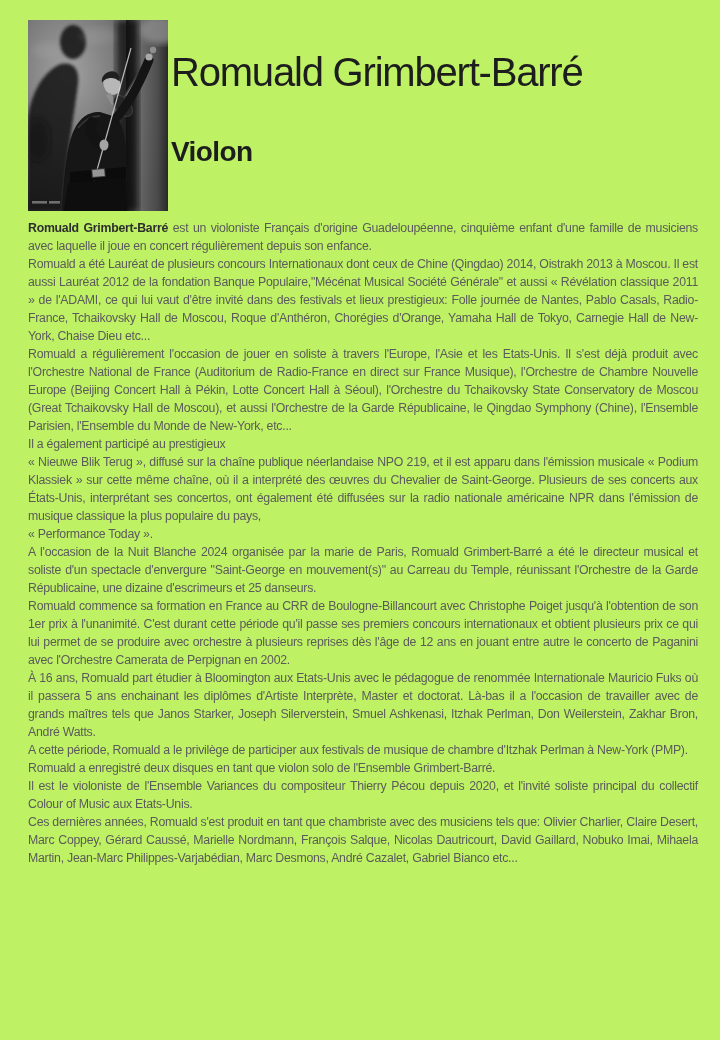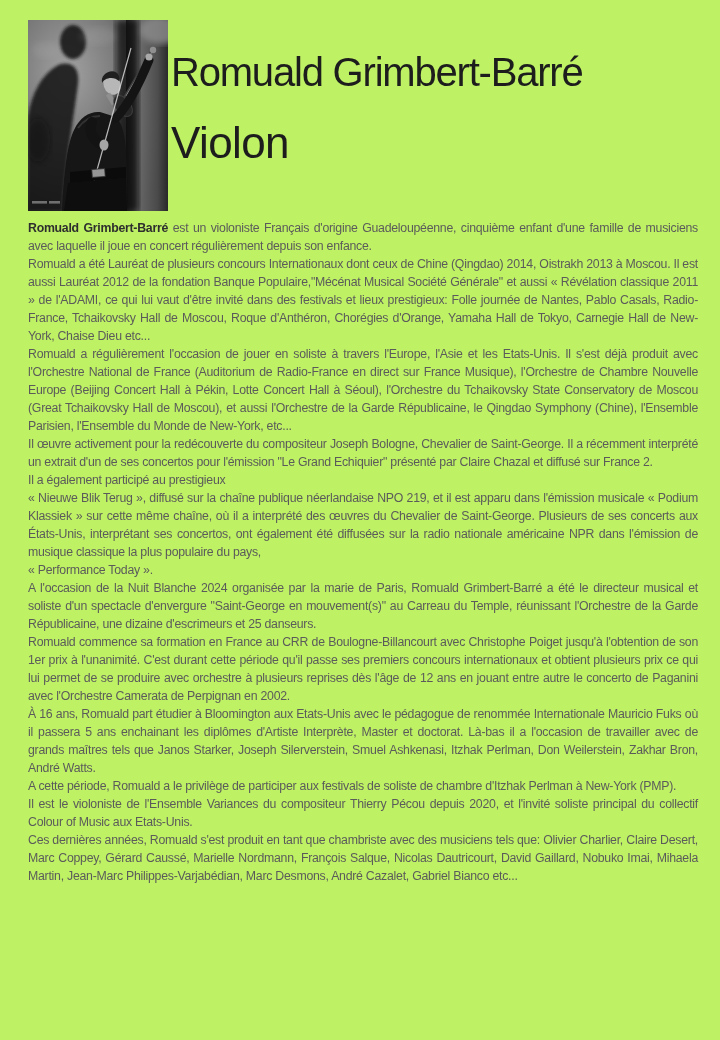--- a/index.html
+++ b/index.html
@@ -2,21 +2,21 @@
 <html><head>
 <meta charset="utf-8">
 <style>
   html,body{margin:0;padding:0;background:#ffffff;}
   .page{position:relative;width:720px;height:1040px;background:#bef264;overflow:hidden;
         font-family:"Liberation Sans",sans-serif;}
   .photo-wrap{position:absolute;left:28px;top:20px;width:140px;height:191px;}
   .photo-wrap svg{display:block;width:100%;height:100%;}
   .page-title{position:absolute;left:171px;top:50px;margin:0;font-size:40px;font-weight:400;
         color:#1d1d1d;letter-spacing:-1.2px;white-space:nowrap;line-height:1.1;}
-  .page-subtitle{position:absolute;left:171px;top:119px;margin:0;font-size:44px;font-weight:400;
+  .page-subtitle{position:absolute;left:171px;top:137px;margin:0;font-size:28px;font-weight:700;
         color:#1d1d1d;letter-spacing:-0.6px;white-space:nowrap;line-height:1.1;}
   .body-text{position:absolute;left:28px;right:22px;top:219px;color:#5b5b5b;
         font-size:12.3px;line-height:18px;letter-spacing:-0.25px;text-align:justify;}
   .para{margin:0;}
   .gap{}
   .person-bold{font-weight:700;color:#2e2e2e;}
 </style>
 </head>
 <body>
 
@@ -91,25 +91,25 @@
   </div>
 
   <h1 class="page-title">Romuald Grimbert-Barré</h1>
   <h2 class="page-subtitle">Violon</h2>
 
   <div class="body-text">
     <p class="para"><strong class="person-bold">Romuald Grimbert-Barré</strong><span> est un violoniste Français d'origine Guadeloupéenne, cinquième enfant d'une famille de musiciens avec laquelle il joue en concert régulièrement depuis son enfance.</span></p>
 
     <p class="para gap">Romuald a été Lauréat de plusieurs concours Internationaux dont ceux de Chine (Qingdao) 2014, Oistrakh 2013 à Moscou. Il est aussi Lauréat 2012 de la fondation Banque Populaire,"Mécénat Musical Société Générale" et aussi « Révélation classique 2011 » de l'ADAMI, ce qui lui vaut d'être invité dans des festivals et lieux prestigieux: Folle journée de Nantes, Pablo Casals, Radio-France, Tchaikovsky Hall de Moscou, Roque d'Anthéron, Chorégies d'Orange, Yamaha Hall de Tokyo, Carnegie Hall de New-York, Chaise Dieu etc...</p>
     <p class="para gap">Romuald a régulièrement l'occasion de jouer en soliste à travers l'Europe, l'Asie et les Etats-Unis. Il s'est déjà produit avec l'Orchestre National de France (Auditorium de Radio-France en direct sur France Musique), l'Orchestre de Chambre Nouvelle Europe (Beijing Concert Hall à Pékin, Lotte Concert Hall à Séoul), l'Orchestre du Tchaikovsky State Conservatory de Moscou (Great Tchaikovsky Hall de Moscou), et aussi l'Orchestre de la Garde Républicaine, le Qingdao Symphony (Chine), l'Ensemble Parisien, l'Ensemble du Monde de New-York, etc...</p>
-    <p class="para gap">Il œuvre activement pour la redécouverte du compositeur Joseph Bologne, Chevalier de Saint-George. Il a récemment interprété un extrait d'un de ses concertos pour l'émission "Le Grand Echiquier" présenté par Claire Chazal et diffusé sur France 2.</p>
     <p class="para">Il a également participé au prestigieux</p>
     <p class="para">« Nieuwe Blik Terug », diffusé sur la chaîne publique néerlandaise NPO 219, et il est apparu dans l'émission musicale « Podium Klassiek » sur cette même chaîne, où il a interprété des œuvres du Chevalier de Saint-George. Plusieurs de ses concerts aux États-Unis, interprétant ses concertos, ont également été diffusées sur la radio nationale américaine NPR dans l'émission de musique classique la plus populaire du pays,</p>
     <p class="para">« Performance Today ».</p>
     <p class="para">A l'occasion de la Nuit Blanche 2024 organisée par la marie de Paris, Romuald Grimbert-Barré a été le directeur musical et soliste d'un spectacle d'envergure "Saint-George en mouvement(s)" au Carreau du Temple, réunissant l'Orchestre de la Garde Républicaine, une dizaine d'escrimeurs et 25 danseurs.</p>
     <p class="para gap">Romuald commence sa formation en France au CRR de Boulogne-Billancourt avec Christophe Poiget jusqu'à l'obtention de son 1er prix à l'unanimité. C'est durant cette période qu'il passe ses premiers concours internationaux et obtient plusieurs prix ce qui lui permet de se produire avec orchestre à plusieurs reprises dès l'âge de 12 ans en jouant entre autre le concerto de Paganini avec l'Orchestre Camerata de Perpignan en 2002.</p>
     <p class="para gap">À 16 ans, Romuald part étudier à Bloomington aux Etats-Unis avec le pédagogue de renommée Internationale Mauricio Fuks où il passera 5 ans enchainant les diplômes d'Artiste Interprète, Master et doctorat. Là-bas il a l'occasion de travailler avec de grands maîtres tels que Janos Starker, Joseph Silerverstein, Smuel Ashkenasi, Itzhak Perlman, Don Weilerstein, Zakhar Bron, André Watts.</p>
-    <p class="para gap">A cette période, Romuald a le privilège de participer aux festivals de soliste de chambre d'Itzhak Perlman à New-York (PMP).</p>
+    <p class="para gap">A cette période, Romuald a le privilège de participer aux festivals de musique de chambre d'Itzhak Perlman à New-York (PMP).</p>
+    <p class="para gap">Romuald a enregistré deux disques en tant que violon solo de l'Ensemble Grimbert-Barré.</p>
     <p class="para">Il est le violoniste de l'Ensemble Variances du compositeur Thierry Pécou depuis 2020, et l'invité soliste principal du collectif Colour of Music aux Etats-Unis.</p>
     <p class="para gap">Ces dernières années, Romuald s'est produit en tant que chambriste avec des musiciens tels que: Olivier Charlier, Claire Desert, Marc Coppey, Gérard Caussé, Marielle Nordmann, François Salque, Nicolas Dautricourt, David Gaillard, Nobuko Imai, Mihaela Martin, Jean-Marc Philippes-Varjabédian, Marc Desmons, André Cazalet, Gabriel Bianco etc...</p>
   </div>
 
 </div>
 
 </body></html>

